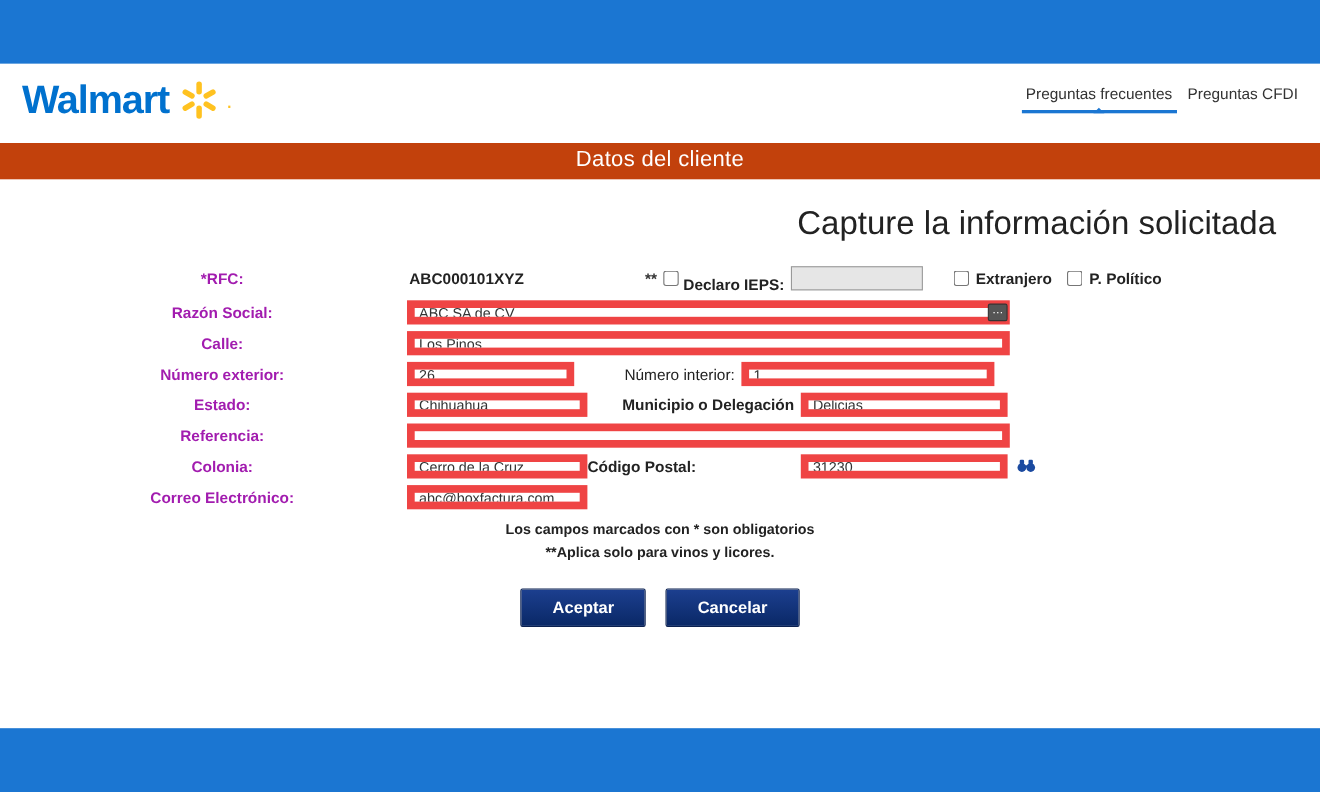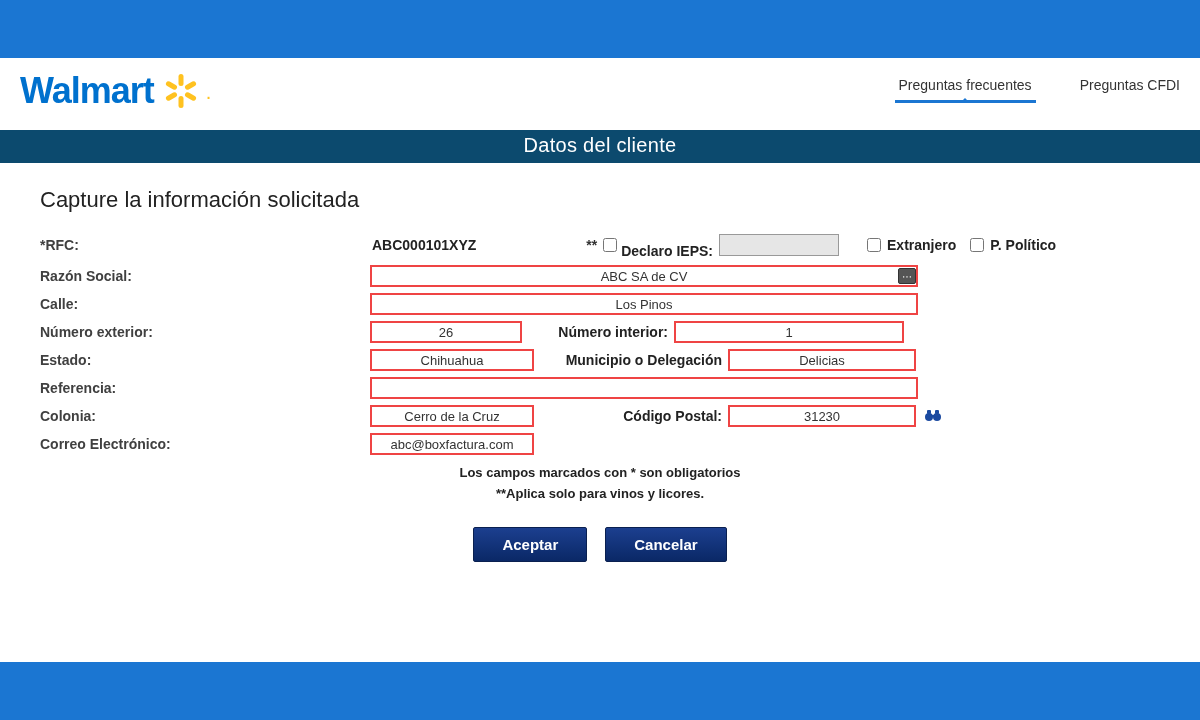--- a/index.html
+++ b/index.html
@@ -56,21 +56,21 @@
   .logo-spark span:nth-child(6){ transform: translate(-50%,-100%) rotate(300deg) translateY(-5px); }
   .logo-dot {
     font-size: 20px;
     color: #ffc220;
     margin-left: -2px;
     align-self: flex-end;
     padding-bottom: 8px;
   }
   .nav-links {
     display: flex;
-    gap: 48px;
+    gap: 14px;
     align-items: flex-end;
     font-size: 14px;
     color: #333;
     padding-bottom: 6px;
   }
   .nav-link {
     position: relative;
     cursor: pointer;
     padding-bottom: 6px;
   }
@@ -87,61 +87,60 @@
     content:"";
     position:absolute;
     left:50%;
     bottom:-4px;
     transform:translateX(-50%);
     border-left:5px solid transparent;
     border-right:5px solid transparent;
     border-bottom:5px solid #1b76d2;
   }
   .section-title-bar {
-    background: #0c4a6e;
+    background: #c2410c;
     color: #fff;
     text-align: center;
     font-size: 20px;
     font-weight: 400;
     padding: 4px 0 6px 0;
     letter-spacing: .3px;
   }
   .form-wrap {
     padding: 24px 40px 10px 40px;
   }
   .form-heading {
-    text-align: left;
-    font-size: 22px;
+    text-align: right;
+    font-size: 30px;
     font-weight: 400;
     color: #222;
     margin-bottom: 18px;
     font-family: "Segoe UI Light", "Segoe UI", Arial, sans-serif;
   }
   .row {
     display: flex;
     align-items: center;
     margin-bottom: 6px;
     font-size: 14px;
     color: #222;
   }
   .lbl {
     width: 330px;
-    text-align: left;
+    text-align: center;
     padding-right: 6px;
     font-weight: 700;
-    color: #404040;
+    color: #a21caf;
   }
   input[type=text] {
     height: 22px;
-    border: 2px solid #ef4444;
+    border: 7px solid #ef4444;
     font-size: 13px;
     padding: 0 4px;
     background: #fff;
     color: #333;
-    text-align: center;
   }
   .rfc-val {
     font-weight: 700;
     padding-left: 2px;
   }
   .checkbox-group {
     display: flex;
     align-items: center;
     gap: 6px;
     margin-left: 28px;
@@ -271,40 +270,40 @@
   </div>
 
   <div class="row">
     <div class="lbl">Calle:</div>
     <input type="text" style="width: 548px;" value="Los Pinos">
   </div>
 
   <div class="row">
     <div class="lbl">Número exterior:</div>
     <input type="text" style="width: 152px;" value="26">
-    <div style="width:152px; text-align:right; font-weight:700; padding-right:6px;">Número interior:</div>
+    <div style="width:152px; text-align:right; font-weight:400; padding-right:6px;">Número interior:</div>
     <input type="text" style="width: 230px;" value="1">
   </div>
 
   <div class="row">
     <div class="lbl">Estado:</div>
     <input type="text" style="width: 164px;" value="Chihuahua">
     <div style="width:194px; text-align:right; font-weight:700; padding-right:6px;">Municipio o Delegación</div>
     <input type="text" style="width: 188px;" value="Delicias">
   </div>
 
   <div class="row">
     <div class="lbl">Referencia:</div>
     <input type="text" style="width: 548px;" value="">
   </div>
 
   <div class="row">
     <div class="lbl">Colonia:</div>
     <input type="text" style="width: 164px;" value="Cerro de la Cruz">
-    <div style="width:194px; text-align:right; font-weight:700; padding-right:6px;">Código Postal:</div>
+    <div style="width:194px; font-weight:700; padding-right:6px;">Código Postal:</div>
     <input type="text" style="width: 188px;" value="31230">
     <span class="binoc">
       <svg width="18" height="14" viewBox="0 0 18 14">
           <g fill="#1b4aa0">
             <circle cx="5" cy="9" r="4"></circle>
             <circle cx="13" cy="9" r="4"></circle>
             <rect x="7" y="7" width="4" height="2"></rect>
             <rect x="3" y="2" width="4" height="4" rx="1"></rect>
             <rect x="11" y="2" width="4" height="4" rx="1"></rect>
           </g>

